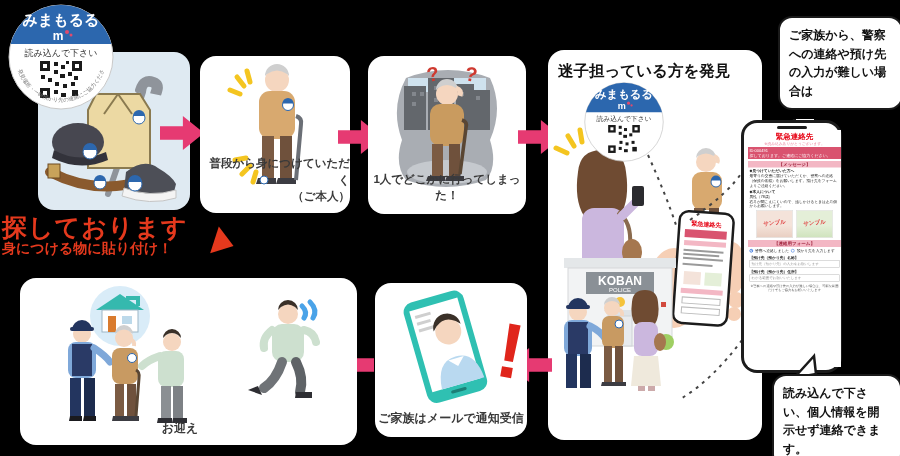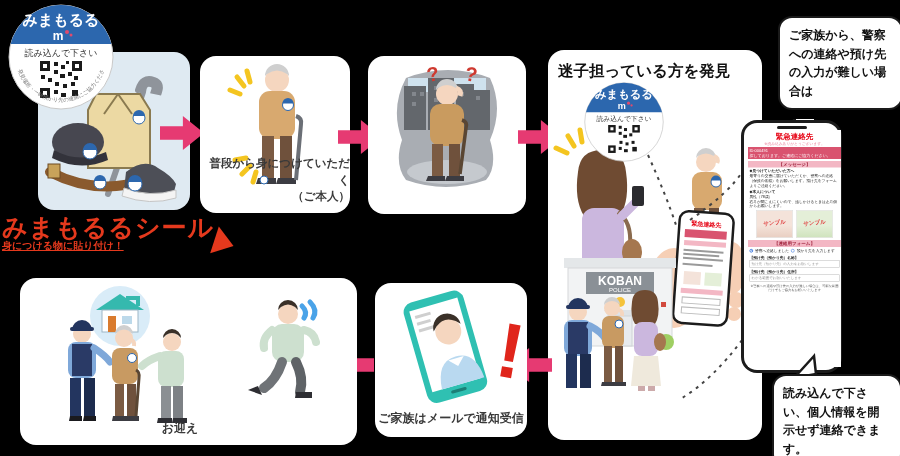--- a/index.html
+++ b/index.html
@@ -7,21 +7,21 @@
         font-family:"Liberation Sans","DejaVu Sans",sans-serif;color:#333;}
   .panel{position:absolute;background:#fff;border-radius:16px;}
   .caption{position:absolute;font-size:12px;font-weight:bold;color:#3a3a3a;text-align:center;line-height:1.45;}
   
   .arrow{position:absolute;width:44px;height:34px;background:#e63a72;}
   .arrow.r{clip-path:polygon(0 30%,52% 30%,52% 0,100% 50%,52% 100%,52% 70%,0 70%);}
   .arrow.l{clip-path:polygon(100% 30%,48% 30%,48% 0,0 50%,48% 100%,48% 70%,100% 70%);}
   
   .tagline{position:absolute;left:2px;top:215px;width:226px;color:#e5391d;font-weight:bold;line-height:1.02;}
   .tagline .l1{font-size:25px;letter-spacing:1px;white-space:nowrap;}
-  .tagline .l2{font-size:10px;white-space:nowrap;text-decoration:underline;}
+  .tagline .l2{font-size:14px;white-space:nowrap;}
   .tagline .tip{position:absolute;right:-6px;top:14px;width:0;height:0;
         border-left:20px solid #e5391d;border-top:14px solid transparent;border-bottom:14px solid transparent;
         transform:rotate(18deg);}
   
   .bubble{position:absolute;background:#fff;border:2.5px solid #1a1a1a;border-radius:14px;
           padding:8px 9px;font-size:12px;font-weight:bold;line-height:1.55;color:#111;}
   .tail{position:absolute;}
   
   .phone{position:absolute;left:741px;top:120px;width:101px;height:253px;background:#fff;
          border:3px solid #1c1c1c;border-radius:16px;box-sizing:border-box;padding:7px 4px 6px 4px;}
@@ -117,21 +117,21 @@
         <rect x="46" y="86" width="4" height="4"></rect>
           <rect x="53" y="89" width="5" height="4"></rect>
           <rect x="64" y="86" width="6" height="6"></rect>
       </g>
       <path id="arc1" d="M 10 66 A 45 45 0 0 0 96 66" fill="none"></path>
       <text font-size="5.4" fill="#777"><textPath href="#arc1">発見場所・一時預かり先の連絡にご協力ください</textPath></text>
     </svg>
   </div>
 
   <div class="tagline">
-    <div class="l1">みまもるるシール</div>
+    <div class="l1">探しております</div>
     <div class="l2">身につける物に貼り付け！</div>
     <div class="tip"></div>
   </div>
 
   <div class="arrow r" style="left:160px;top:116px;"></div>
 
   <div class="panel" style="left:200px;top:56px;width:150px;height:157px;">
     <svg width="150" height="130" viewBox="0 0 150 130" style="position:absolute;left:0;top:2px;">
       <g stroke-linecap="round">
         <path d="M44 28 l-7 -9 M50 24 l-3 -11 M40 36 l-10 -4" stroke="#f4c520" stroke-width="5"></path>
@@ -184,20 +184,21 @@
       <circle cx="79" cy="34" r="11" fill="#f5d6bf"></circle>
       <path d="M68 30 a11 11 0 0 1 22 0 l-2 -2 q-9 -6 -18 0 z" fill="#cfcfcf"></path>
       <path d="M88 28 q6 2 4 8" stroke="#f5d6bf" stroke-width="5" fill="none"></path>
       <rect x="62" y="44" width="34" height="42" rx="10" fill="#c99b5f"></rect>
       <rect x="64" y="84" width="11" height="34" fill="#7b5b43"></rect>
       <rect x="81" y="84" width="11" height="34" fill="#6f513c"></rect>
       <path d="M60 116 h17 v5 h-19 z" fill="#3c3c42"></path>
         <path d="M79 116 h17 v5 h-19 z" fill="#3c3c42"></path>
       <path d="M94 60 q6 2 4 8 l-6 46" stroke="#5a4633" stroke-width="3.5" fill="none"></path>
     </svg>
+    <div class="caption" style="left:2px;right:2px;bottom:10px;font-size:11.5px;">1人でどこかに行ってしまった！</div>
   </div>
 
   <div class="arrow r" style="left:518px;top:120px;"></div>
 
   <div class="panel" style="left:548px;top:50px;width:214px;height:390px;">
     <div class="caption" style="left:10px;top:10px;font-size:15.5px;color:#111;text-align:left;font-weight:bold;">迷子担っている方を発見</div>
 
     <svg width="214" height="160" viewBox="0 0 214 160" style="position:absolute;left:0;top:70px;">
       <g stroke-linecap="round">
         <path d="M26 26 l-6 -10 M34 22 l-2 -12 M19 33 l-11 -5" stroke="#f4c520" stroke-width="5"></path>

